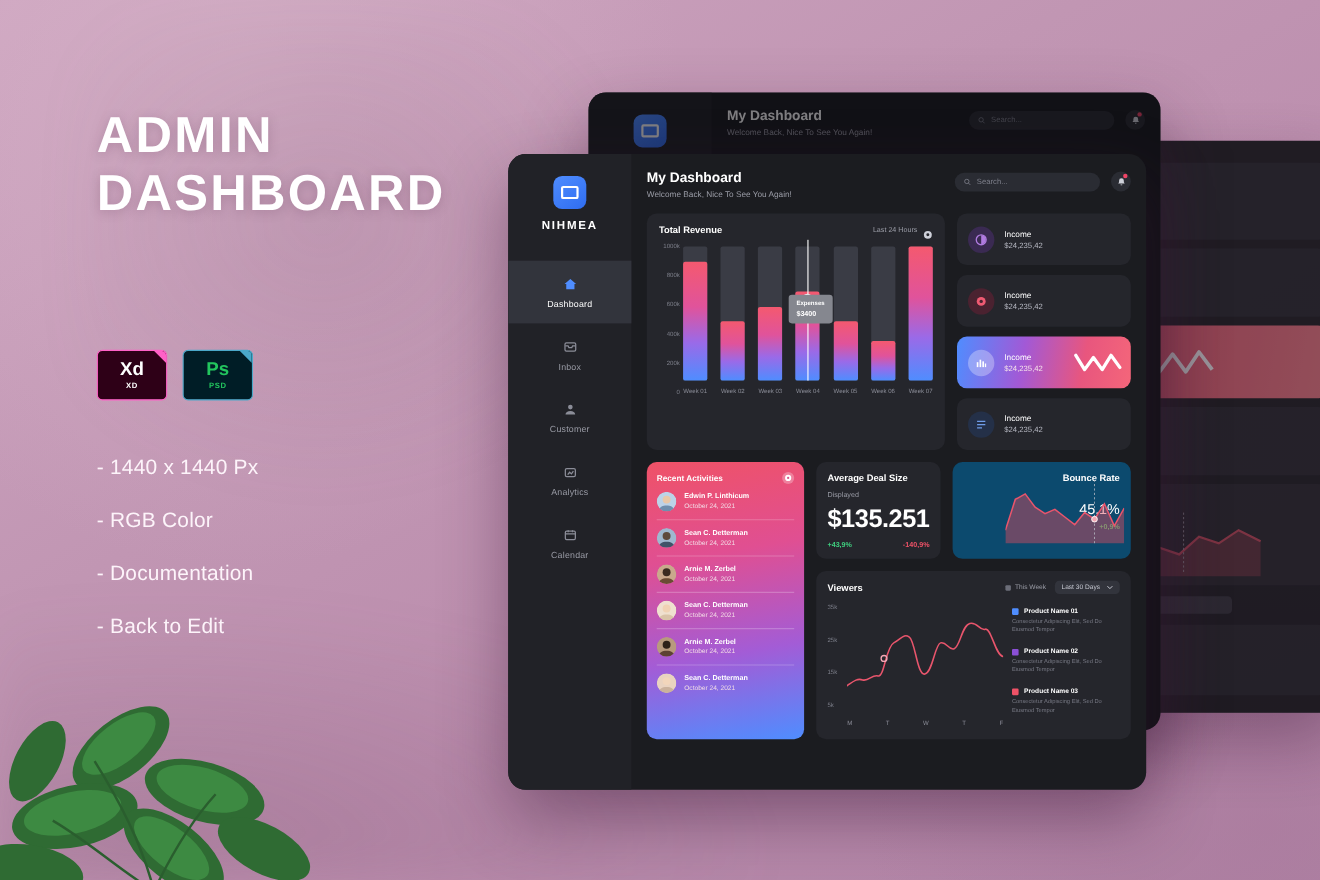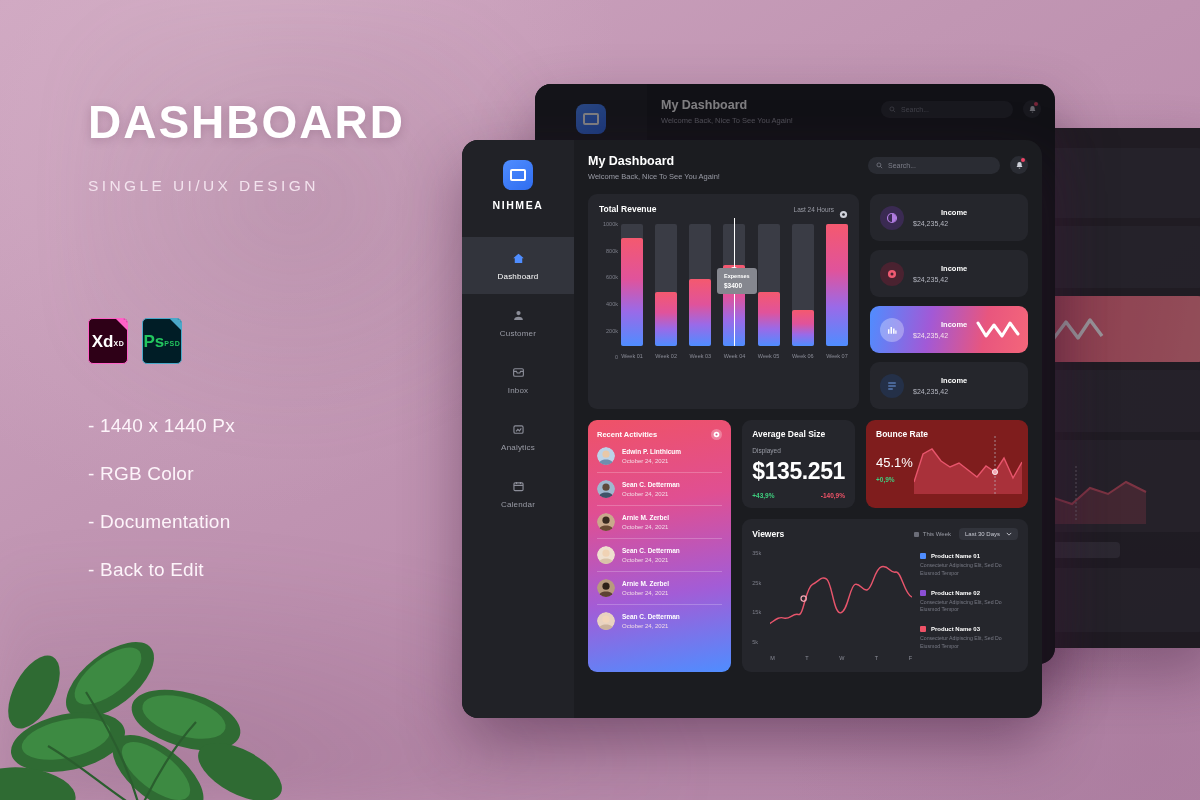--- a/index.html
+++ b/index.html
@@ -35,22 +35,22 @@
   .title-line {
     font-size: 46px; font-weight: 700; letter-spacing: 2.0px;
     color: #ffffff; line-height: 1.16; text-shadow: 0 2px 10px rgba(90,50,80,0.25);
   }
   #poster-subtitle {
     margin-top: 28px; font-size: 15.5px; letter-spacing: 3.4px;
     color: #f3e3ee; font-weight: 400;
   }
   #badges { position: absolute; left: 88px; top: 318px; display: flex; gap: 14px; }
   .badge {
-    width: 40px; height: 46px; border-radius: 5px;
-    display: flex; align-items: center; justify-content: center;
+    width: 64px; height: 46px; border-radius: 5px;
+    display: flex; flex-direction: column; align-items: center; justify-content: center;
     position: relative; overflow: hidden;
   }
   .badge .fold { position: absolute; top: 0; right: 0; width: 11px; height: 11px; }
   .badge .big { font-size: 17px; font-weight: 700; line-height: 1; }
   .badge .small { font-size: 7px; font-weight: 700; margin-top: 4px; letter-spacing: .6px; }
   #badge-xd { background: #2e0017; border: 1.6px solid #ff61c7; }
   #badge-xd .big, #badge-xd .small { color: #ffffff; }
   #badge-xd .fold { background: #ff61c7; clip-path: polygon(100% 0, 0 0, 100% 100%); }
   #badge-psd { background: #001d26; border: 1.6px solid #4aa8c9; }
   #badge-psd .big, #badge-psd .small { color: #22c55e; }
@@ -159,21 +159,21 @@
   .income-card {
     height: 47px; border-radius: 9px; background: #25262c;
     display: flex; align-items: center; gap: 9px; padding: 0 10px; position: relative; overflow: hidden;
   }
   .income-card.hl { background: linear-gradient(100deg, #4f8dff 0%, #a259d6 38%, #e8567e 72%, #f4667a 100%); }
   .ic-badge { width: 24px; height: 24px; border-radius: 50%; display: flex; align-items: center; justify-content: center; flex: 0 0 auto; }
   .ic-1 { background: #3a2a52; color: #b07be0; }
   .ic-2 { background: #4a2230; color: #ef5a72; }
   .ic-3 { background: rgba(255,255,255,0.3); color: #ffffff; }
   .ic-4 { background: #243048; color: #6f9ce8; }
-  .ic-text .t { font-size: 7.5px; font-weight: 700; color: #ffffff; margin-left: 28px; }
+  .ic-text .t { font-size: 7.5px; font-weight: 400; color: #ffffff; }
   .ic-text .v { font-size: 7px; color: #b6b8c2; margin-top: 3px; }
   .income-card.hl .ic-text .v { color: #f6e2ea; }
   .spark { position: absolute; right: 8px; top: 50%; transform: translateY(-50%); }
 
   
   .grid-bottom { display: flex; gap: 11px; margin-top: 11px; }
   #activities-card {
     width: 160px; border-radius: 9px; padding: 9px 9px 0 9px;
     background: linear-gradient(170deg, #ef5267 0%, #e04f92 34%, #a35cd6 68%, #4f8dff 100%);
   }
@@ -190,21 +190,21 @@
   .act-date { font-size: 6px; color: #f3dbe6; margin-top: 3px; }
 
   .right-col { flex: 1; display: flex; flex-direction: column; gap: 11px; }
   .kpi-row { display: flex; gap: 11px; }
   #deal-card { flex: 1; border-radius: 9px; padding: 9px 10px; background: #25262c; }
   .kpi-sub { font-size: 6.5px; color: #9a9ca6; margin-top: 8px; }
   .kpi-big { font-size: 23px; font-weight: 700; color: #ffffff; margin-top: 4px; letter-spacing: -.4px; }
   .kpi-deltas { display: flex; justify-content: space-between; margin-top: 7px; }
   .delta-up { font-size: 6.5px; color: #3fcf7f; font-weight: 700; }
   .delta-down { font-size: 6.5px; color: #ef5267; font-weight: 700; }
-  #bounce-card { width: 162px; border-radius: 9px; padding: 9px 10px; background: #7f1d1d; position: relative; overflow: hidden; }
+  #bounce-card { width: 162px; border-radius: 9px; padding: 9px 10px; background: #0c4a6e; position: relative; overflow: hidden; text-align: right; }
   .bounce-val { font-size: 13px; font-weight: 400; color: #ffffff; margin-top: 16px; }
 
   #viewers-card { flex: 1; border-radius: 9px; padding: 9px 10px; background: #25262c; }
   .viewers-head { display: flex; align-items: center; justify-content: space-between; }
   .vh-right { display: flex; align-items: center; gap: 8px; }
   .chip { font-size: 6px; color: #9a9ca6; display: flex; align-items: center; gap: 4px; }
   .chip .sq { width: 5px; height: 5px; border-radius: 1px; background: #6b6d78; }
   .select {
     font-size: 6px; color: #c9cbd4; background: #32343c; border-radius: 4px;
     padding: 3px 6px; display: flex; align-items: center; gap: 6px;
@@ -224,22 +224,22 @@
   .legend-desc { font-size: 5.2px; color: #787a85; margin-top: 3px; line-height: 1.5; }
 </style>
 </head>
 <body>
 
 <div id="bg-wash"></div>
 <div id="bg-shadow-leaf"></div>
 <div id="bg-shadow-bottom"></div>
 
 <div id="poster-copy">
+  <div class="title-line">ADMIN</div>
   <div class="title-line">DASHBOARD</div>
-  <div id="poster-subtitle">SINGLE UI/UX DESIGN</div>
 </div>
 
 <div id="badges">
   <div class="badge" id="badge-xd">
     <div class="fold"></div>
     <div class="big">Xd</div>
     <div class="small">XD</div>
   </div>
   <div class="badge" id="badge-psd">
     <div class="fold"></div>
@@ -347,35 +347,35 @@
       <div class="nav-item active">
         <span class="nav-ico">
           <svg width="13" height="13" viewBox="0 0 16 16">
               <path d="M8 2 L14.5 7.6 H12.6 V13.6 H3.4 V7.6 H1.5 Z" fill="currentColor"></path>
             </svg>
         </span>
         <span class="nav-label">Dashboard</span>
       </div>
       <div class="nav-item">
         <span class="nav-ico">
+          <svg width="13" height="13" viewBox="0 0 16 16" fill="none" stroke="currentColor" stroke-width="1.4">
+            <rect x="2" y="3.4" width="12" height="9.2" rx="1.6"></rect>
+              <path d="M2.4 6.6h3l1 2h3.2l1-2h3.0"></path>
+          </svg>
+        </span>
+        <span class="nav-label">Inbox</span>
+      </div>
+      <div class="nav-item">
+        <span class="nav-ico">
           <svg width="13" height="13" viewBox="0 0 16 16" fill="currentColor">
             <circle cx="8" cy="5" r="2.6"></circle>
               <path d="M2.6 13.4c0-2.6 2.4-4 5.4-4s5.4 1.4 5.4 4z"></path>
           </svg>
         </span>
         <span class="nav-label">Customer</span>
-      </div>
-      <div class="nav-item">
-        <span class="nav-ico">
-          <svg width="13" height="13" viewBox="0 0 16 16" fill="none" stroke="currentColor" stroke-width="1.4">
-            <rect x="2" y="3.4" width="12" height="9.2" rx="1.6"></rect>
-              <path d="M2.4 6.6h3l1 2h3.2l1-2h3.0"></path>
-          </svg>
-        </span>
-        <span class="nav-label">Inbox</span>
       </div>
       <div class="nav-item">
         <span class="nav-ico">
           <svg width="13" height="13" viewBox="0 0 16 16" fill="none" stroke="currentColor" stroke-width="1.4">
             <rect x="2.4" y="3.6" width="11.2" height="9" rx="1.6"></rect>
               <path d="M5 10.4l2.2-2.6 2 1.8 2.2-3"></path>
           </svg>
         </span>
         <span class="nav-label">Analytics</span>
       </div>

